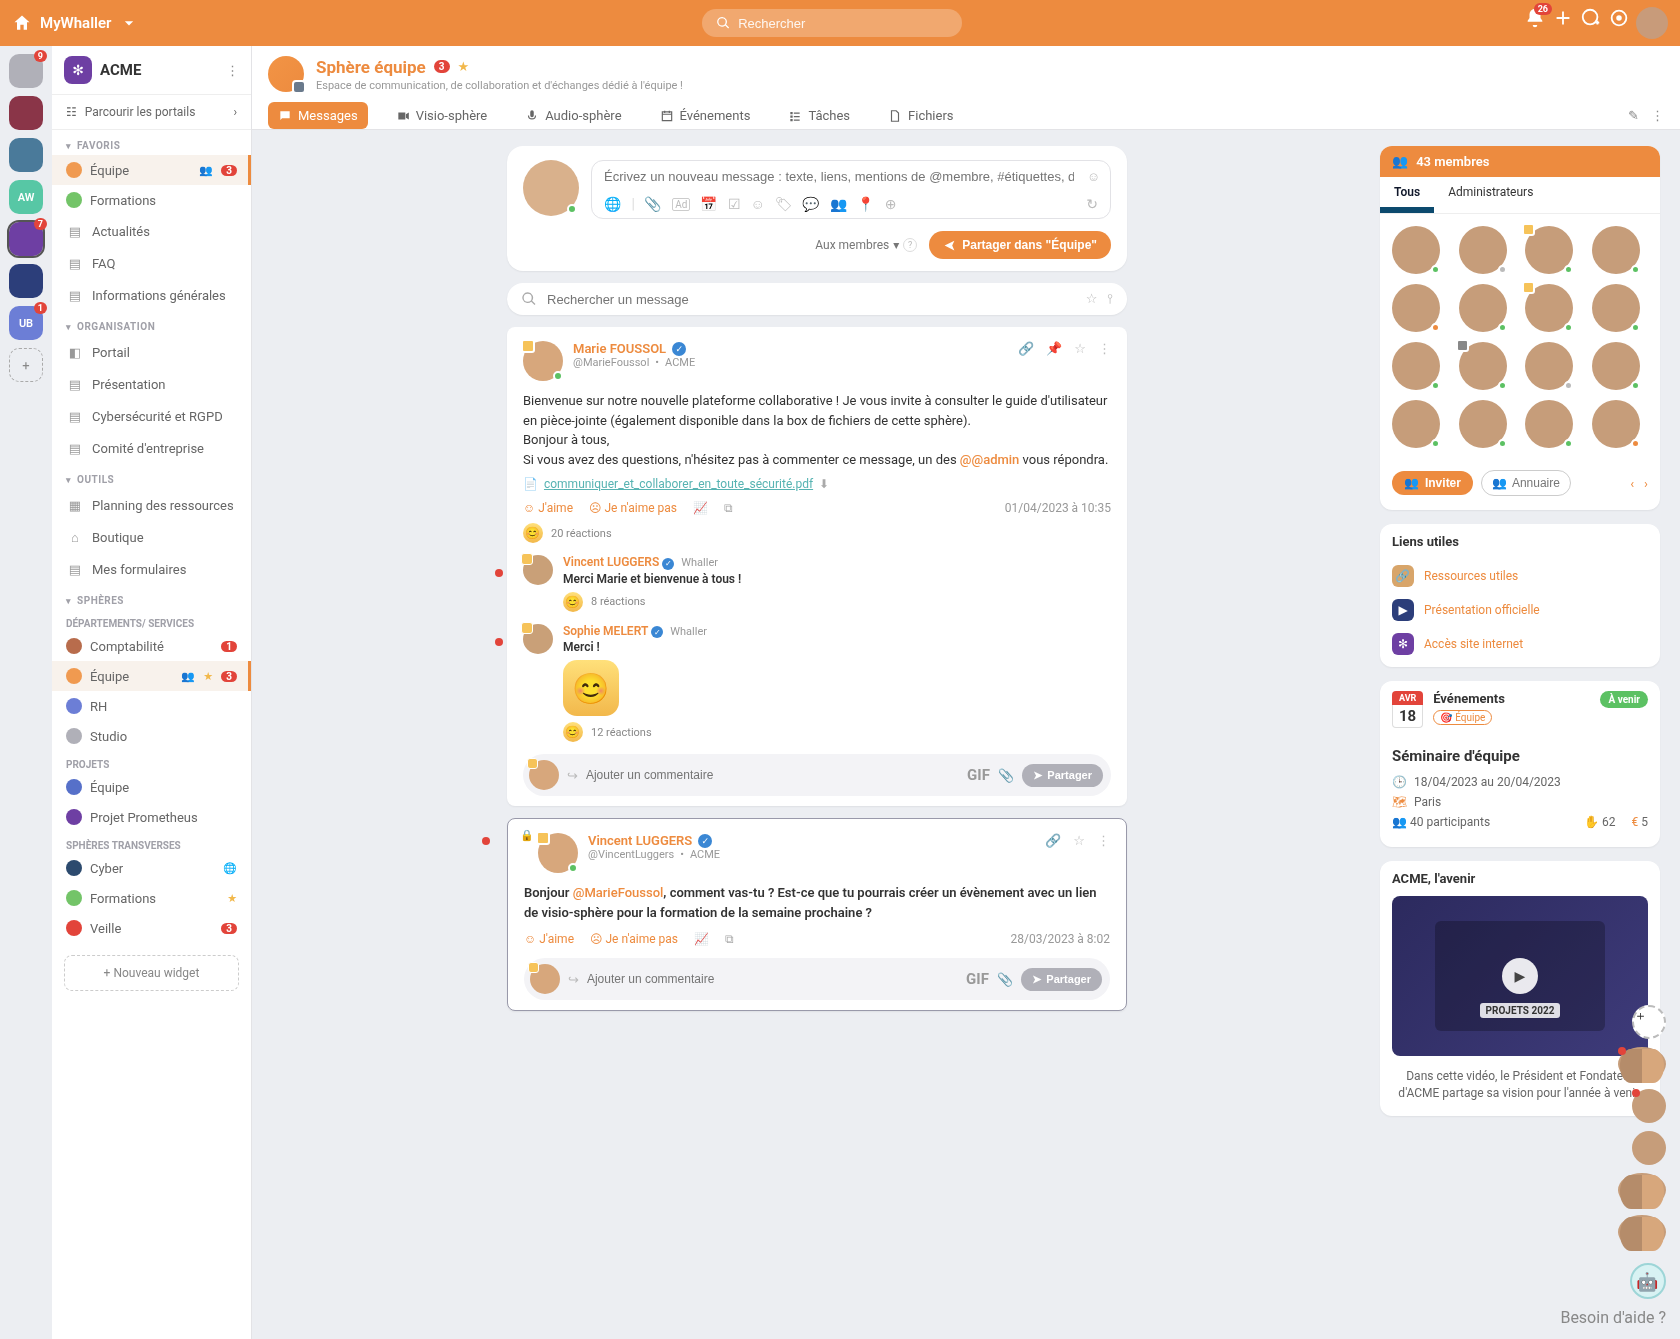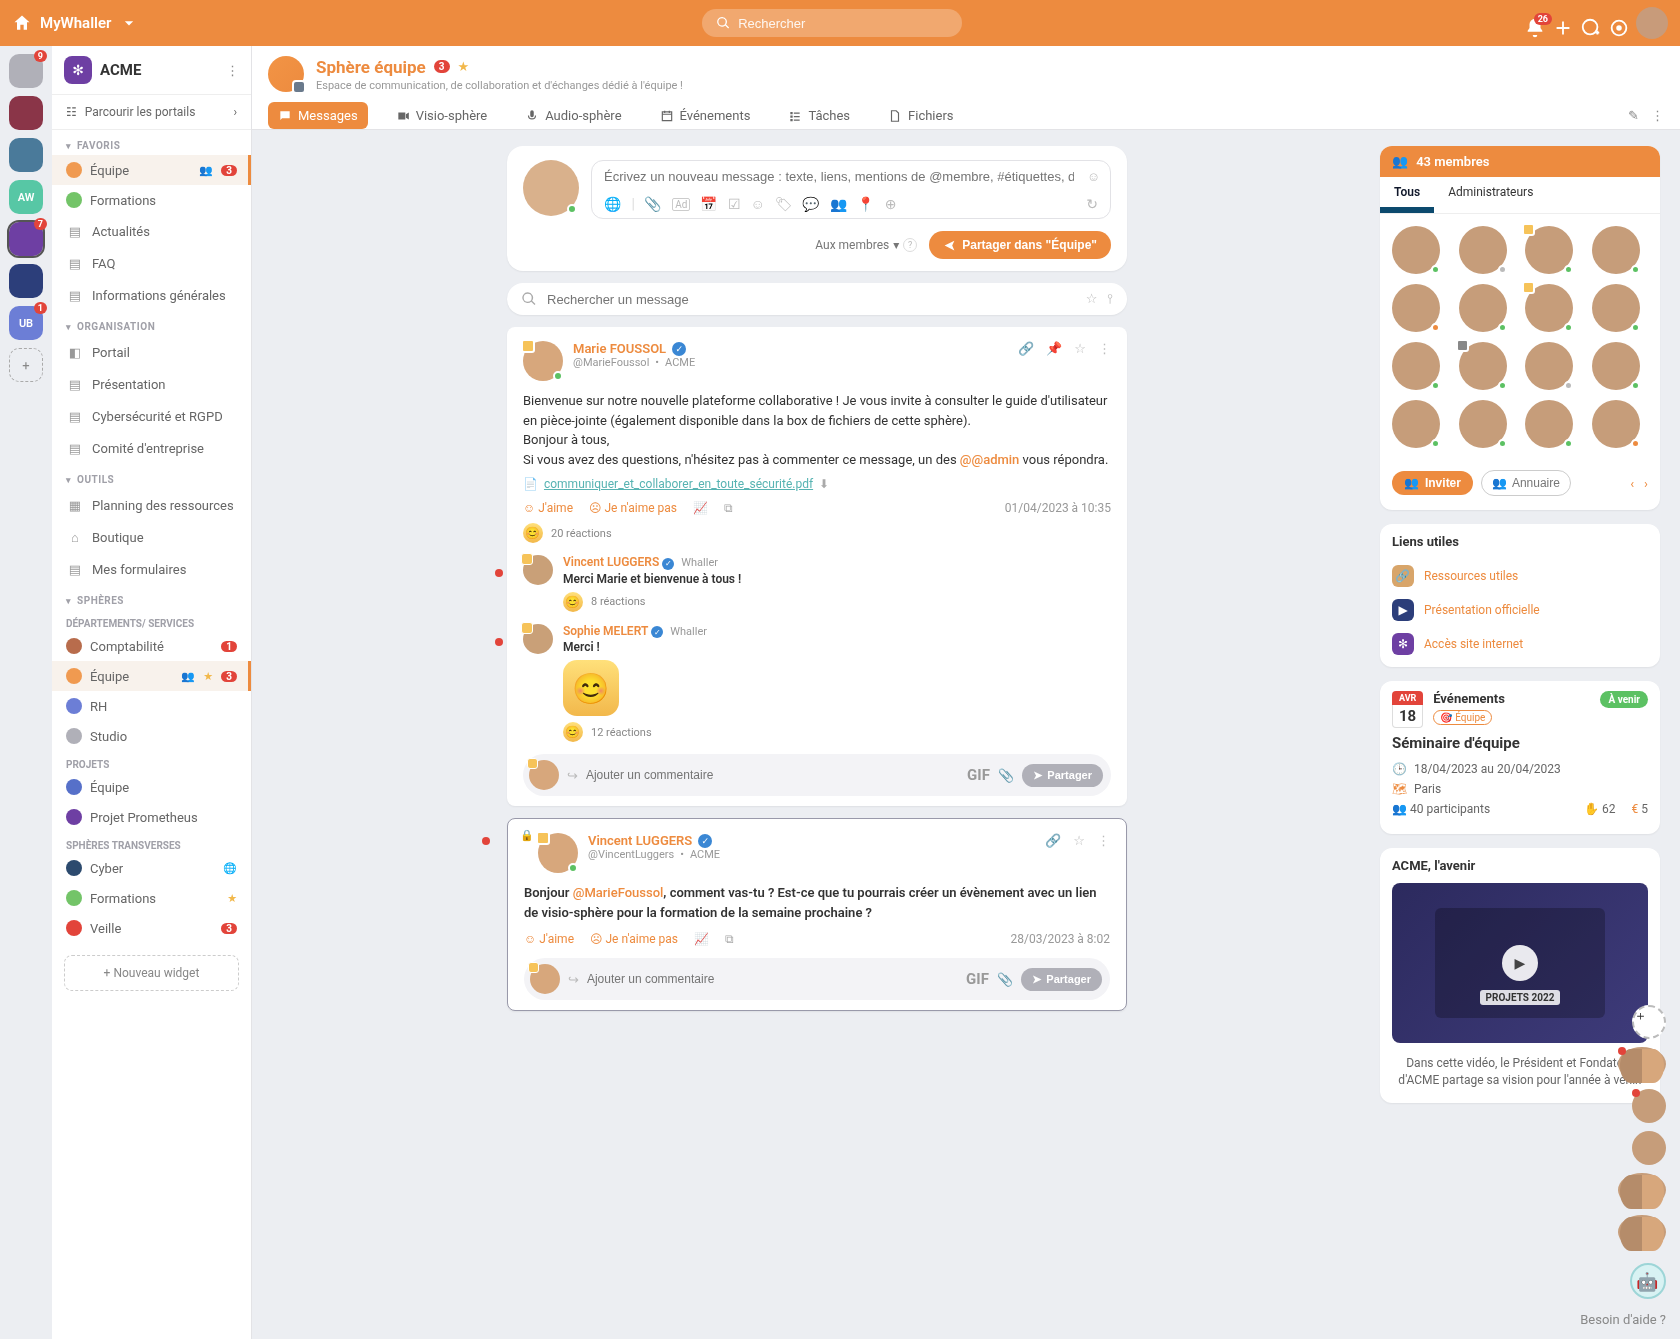--- a/index.html
+++ b/index.html
@@ -9,21 +9,21 @@
 
 .topbar { height:46px; background:#ed8b3f; display:flex; align-items:center; padding:0 12px; gap:12px; color:#fff; }
 .topbar .home { display:flex; align-items:center; gap:8px; font-weight:600; font-size:15px; }
 .topbar .home svg { width:20px; height:20px; fill:#fff; }
 .topbar .chevdown { width:14px; height:14px; fill:rgba(255,255,255,.9); }
 .topbar .spacer { flex:1; }
 .topbar .search { display:flex; align-items:center; gap:8px; background:rgba(255,255,255,.25); border-radius:20px; padding:6px 14px; width:260px; }
 .topbar .search svg { width:16px; height:16px; fill:#fff; }
 .topbar .search input { border:none; outline:none; background:transparent; color:#fff; font-size:13px; width:100%; }
 .topbar .search input::placeholder { color:#fff; opacity:.9; }
-.topbar .right { display:flex; align-items:flex-end; gap:6px; }
+.topbar .right { display:flex; align-items:flex-start; gap:6px; }
 .tb-icon { position:relative; width:22px; height:22px; display:flex; align-items:center; justify-content:center; cursor:pointer; }
 .tb-icon svg { fill:#fff; width:22px; height:22px; }
 .tb-icon .bubble { position:absolute; top:-4px; right:-6px; background:#e2443a; color:#fff; font-size:9px; font-weight:700; padding:1px 4px; border-radius:8px; }
 .avatar-tb { width:32px; height:32px; border-radius:50%; background:#c89b7a; }
 
 
 .body { flex:1; display:flex; min-height:0; }
 
 
 .rail { width:52px; background:#eceef2; display:flex; flex-direction:column; align-items:center; padding:8px 0; gap:8px; }
@@ -169,40 +169,40 @@
 .link-row .ico { width:22px; height:22px; border-radius:6px; background:#5a5a8a; display:flex; align-items:center; justify-content:center; color:#fff; font-size:12px; flex-shrink:0; }
 
 .ev-head { display:flex; align-items:flex-start; gap:10px; padding:10px 12px 0; }
 .ev-date { text-align:center; }
 .ev-date .m { background:#e2443a; color:#fff; font-size:9px; font-weight:700; padding:2px 6px; border-radius:4px 4px 0 0; }
 .ev-date .d { border:1px solid #ddd; border-top:none; font-weight:700; font-size:15px; padding:2px 6px; border-radius:0 0 4px 4px; }
 .ev-title { font-weight:700; font-size:13px; }
 .tag-chip { border:1px solid #ed8b3f; color:#ed8b3f; font-size:10px; padding:1px 6px; border-radius:10px; display:inline-block; margin-top:4px; }
 .pill-green { margin-left:auto; background:#5cc163; color:#fff; font-size:10px; font-weight:700; padding:3px 8px; border-radius:10px; }
 .ev-body { padding:6px 12px 12px; }
-.ev-body h3 { font-size:15px; font-weight:700; margin:0 0 10px; }
+.ev-body h3 { font-size:15px; font-weight:700; margin:13px 0 10px; }
 .ev-row { display:flex; align-items:center; gap:8px; font-size:12px; color:#666; margin:6px 0; }
 .ev-row .i-o { width:14px; color:#ed8b3f; }
 .ev-stats { display:flex; align-items:center; gap:16px; }
 
 .video-box { margin:0 12px 12px; height:160px; border-radius:8px; background:linear-gradient(135deg,#2c2a5e,#3e3b7a); display:flex; flex-direction:column; align-items:center; justify-content:center; color:#fff; position:relative; overflow:hidden; }
 .video-box .inner { width:170px; height:110px; background:rgba(0,0,0,.25); border-radius:6px; display:flex; align-items:center; justify-content:center; position:relative; }
 .video-box .play { width:36px; height:36px; border-radius:50%; background:rgba(255,255,255,.9); color:#444; display:flex; align-items:center; justify-content:center; font-size:14px; }
 .video-box .caption { position:absolute; bottom:38px; background:rgba(255,255,255,.85); color:#333; font-size:10px; font-weight:700; padding:2px 6px; border-radius:3px; }
 .video-desc { padding:0 12px 14px; font-size:12px; color:#666; text-align:center; line-height:1.4; }
 
 
 .floaters { position:fixed; right:14px; bottom:40px; display:flex; flex-direction:column; gap:8px; align-items:flex-end; }
 .float-ava { width:34px; height:34px; border-radius:50%; background:#c69d7a; border:2px dashed transparent; position:relative; display:flex; cursor:pointer; }
 .float-ava.pair { width:48px; }
 .float-ava .half { width:24px; height:34px; border-radius:50% 0 0 50%; background:#b58c6a; }
 .float-ava .half:last-child { border-radius:0 50% 50% 0; background:#d7a77c; }
 .float-ava .dotred { position:absolute; top:-2px; left:-2px; width:8px; height:8px; background:#e2443a; border-radius:50%; }
 .help-bot { width:36px; height:36px; border-radius:50%; background:#d8f2f3; border:2px solid #9dd5d7; display:flex; align-items:center; justify-content:center; font-size:18px; cursor:pointer; margin-top:6px; }
-.help-txt { position:fixed; right:14px; bottom:12px; font-size:13px; color:#888; }
+.help-txt { position:fixed; right:14px; bottom:12px; font-size:16px; color:#888; }
 
 .lock-mini { color:#aaa; font-size:11px; }
 
 
 ::-webkit-scrollbar { width:8px; height:8px; }
 ::-webkit-scrollbar-thumb { background:#c8c8cc; border-radius:4px; }
 </style>
 </head>
 <body>
 

